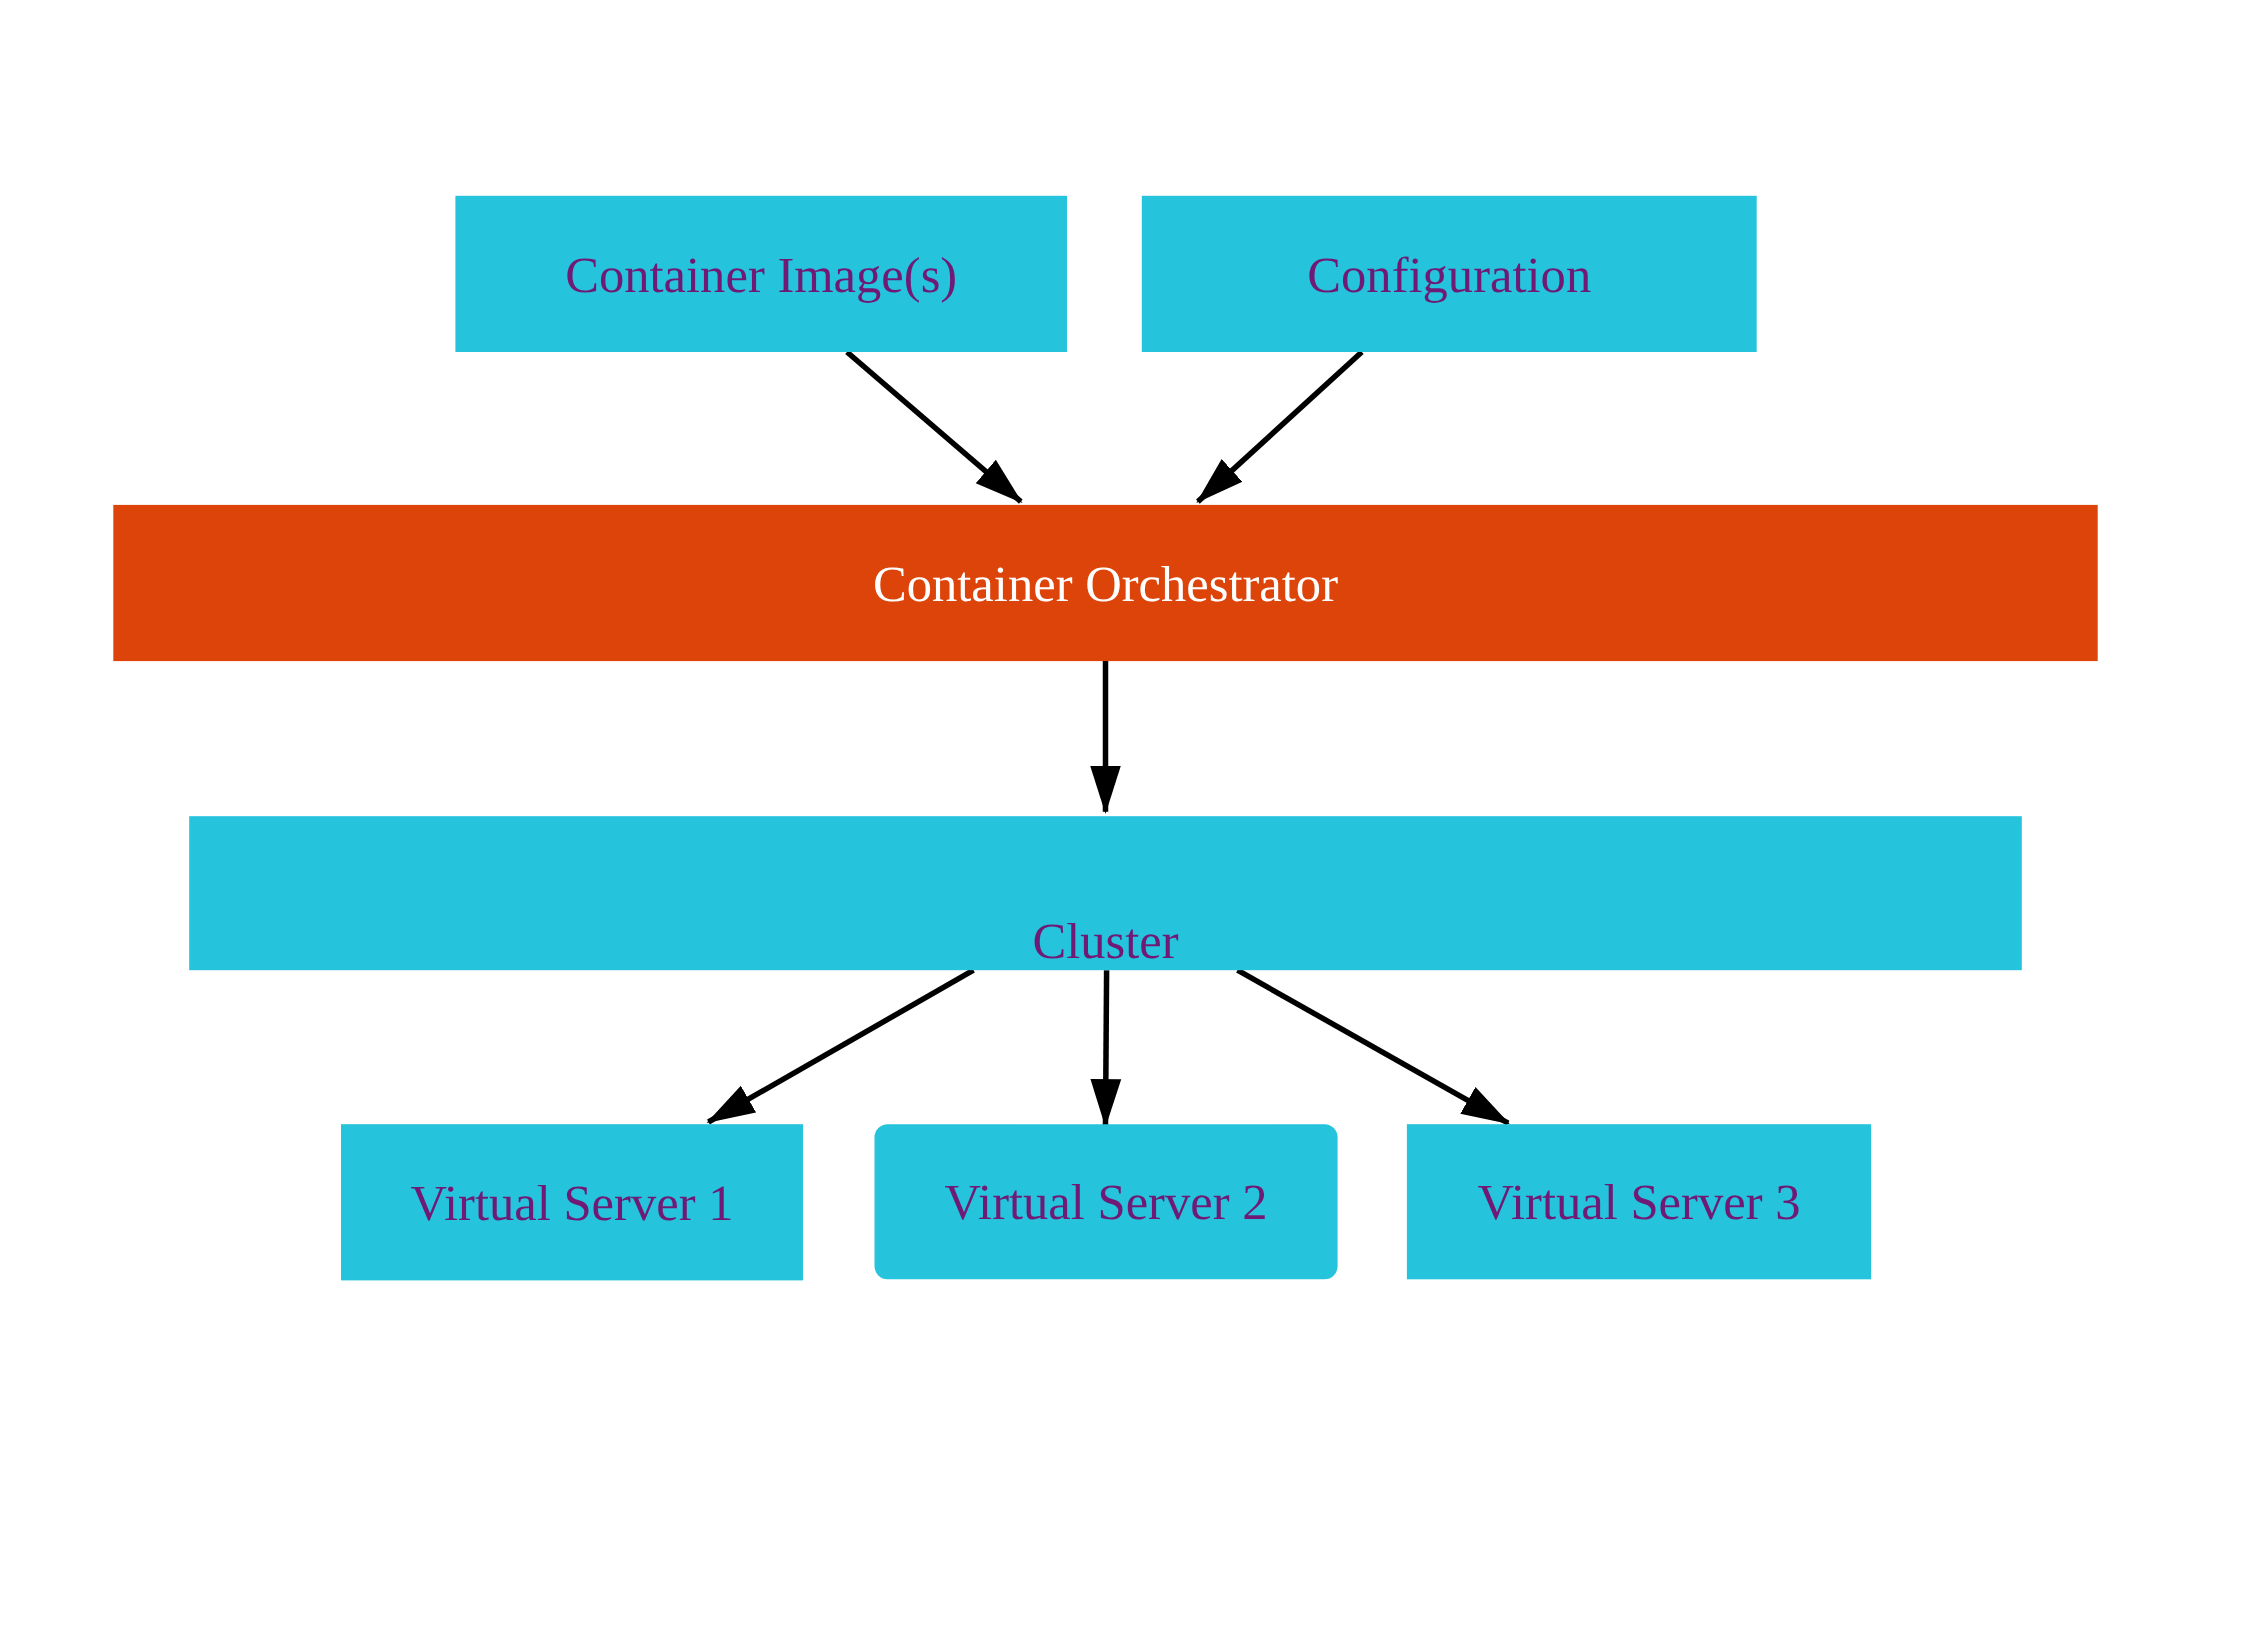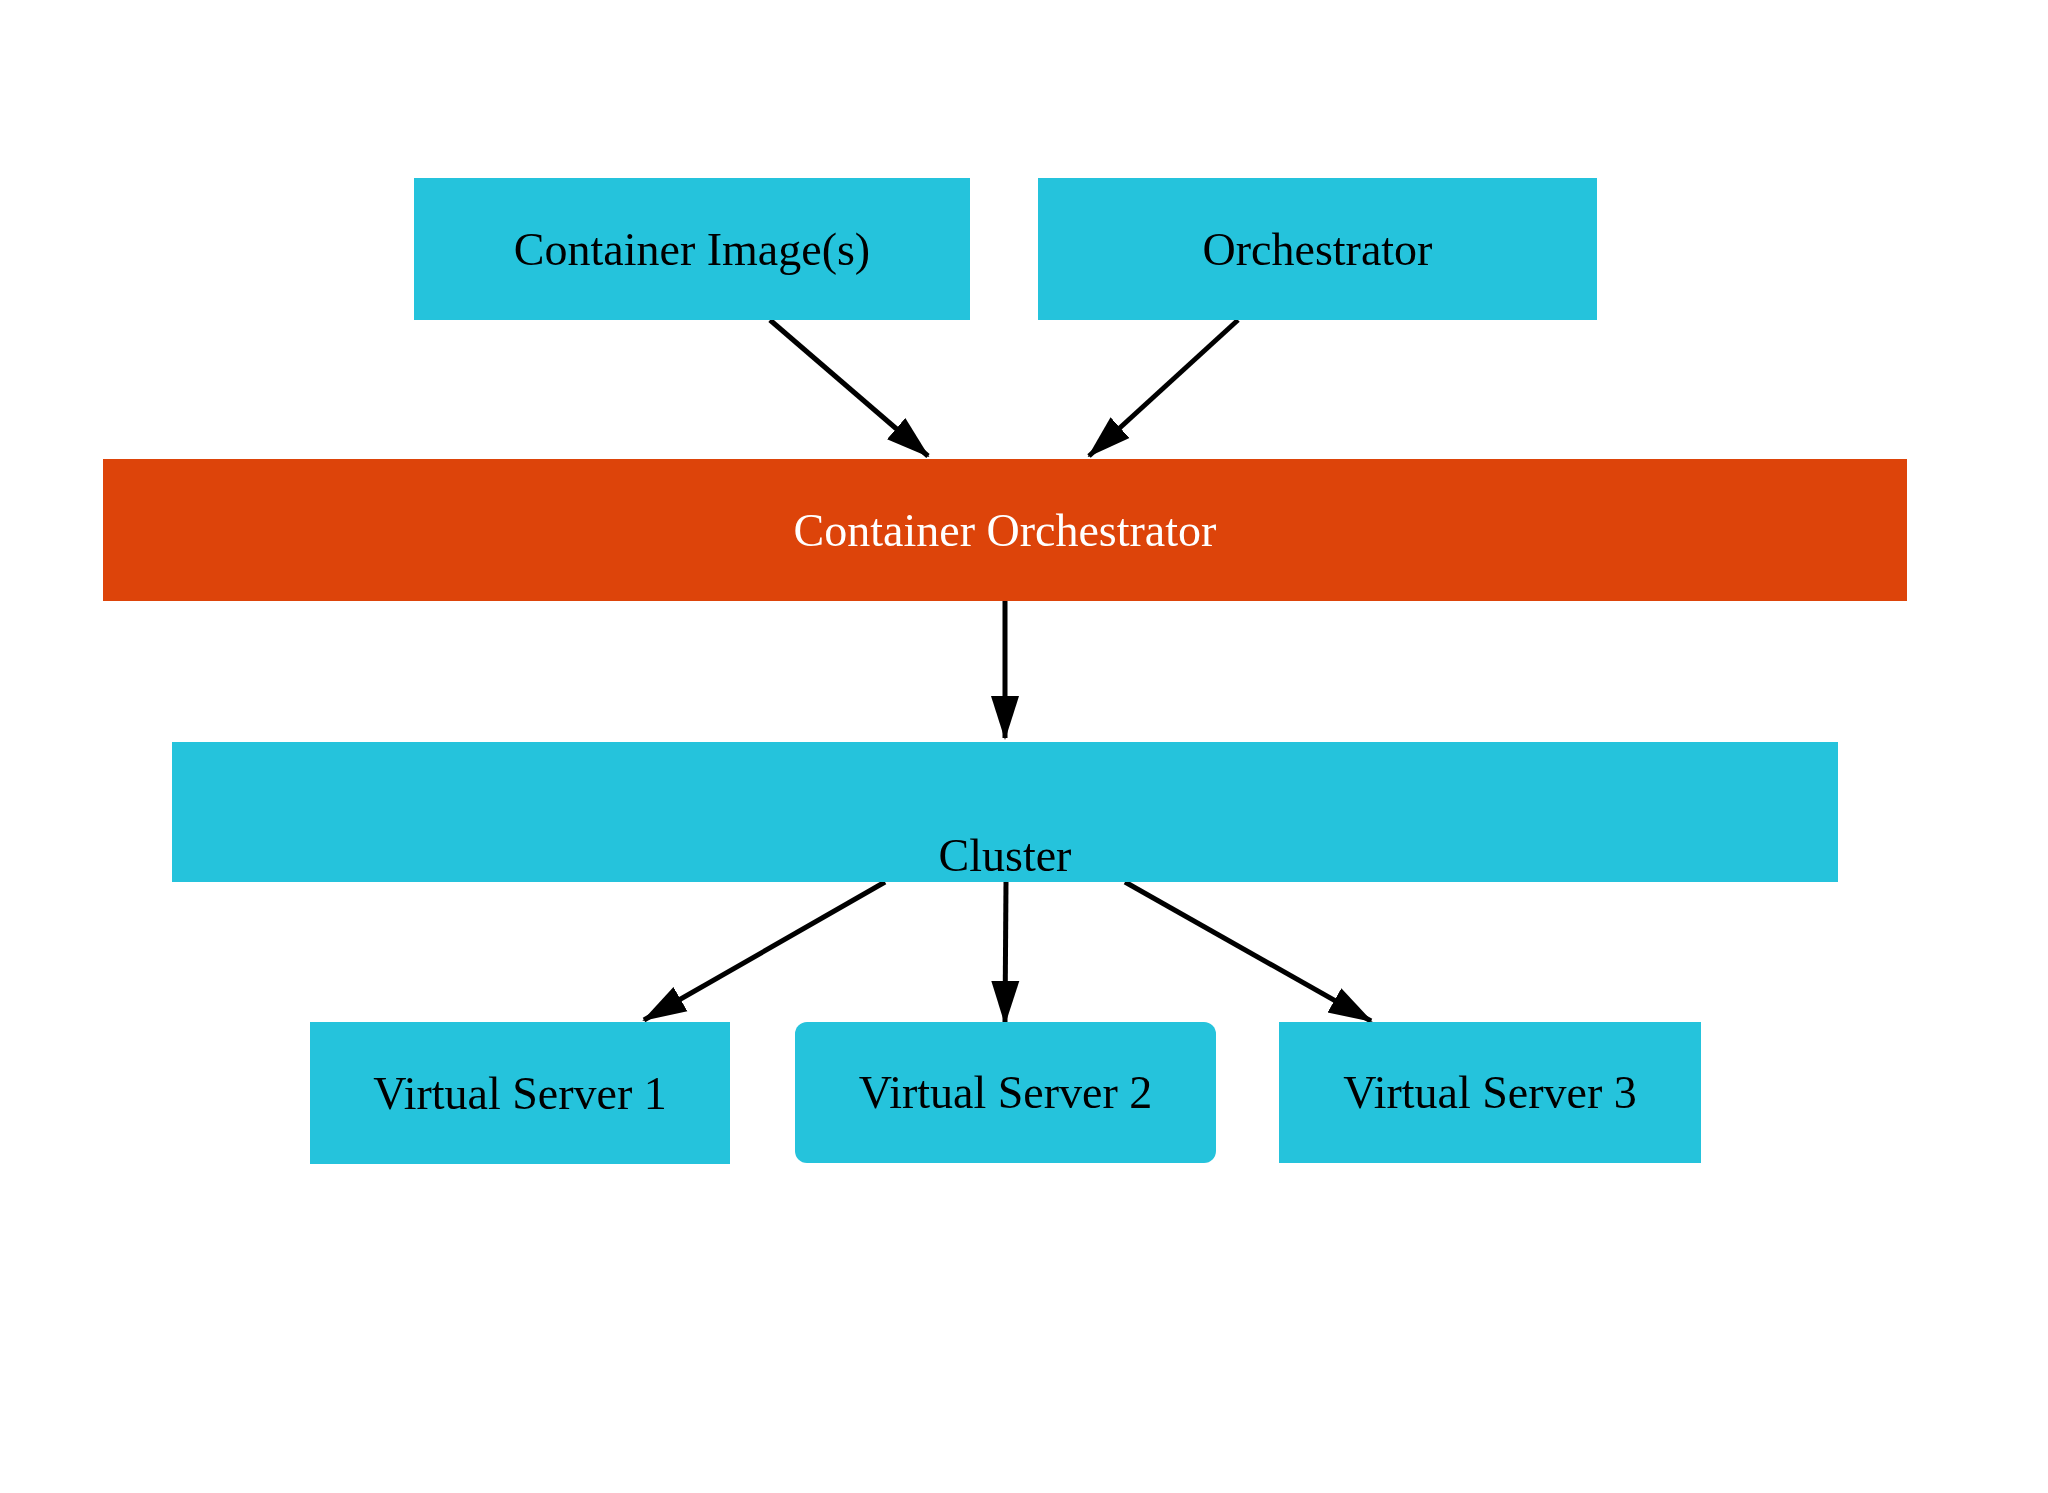--- a/index.html
+++ b/index.html
@@ -22,21 +22,21 @@
     width: 2048px;
     height: 1493px;
     z-index: 1;
   }
   .node {
     position: absolute;
     display: flex;
     align-items: center;
     justify-content: center;
     font-size: 46px;
-    color: #000000;
+    color: #701a75;
     z-index: 2;
     white-space: nowrap;
   }
   .node-cyan   { background: #25c3dc; }
   .node-orange { background: #dd440a; color: #ffffff; }
 
   
   #n-container-images      { left: 414px;  top: 178px; width: 556px;  height: 142px; }
   #n-configuration         { left: 1038px; top: 178px; width: 559px;  height: 142px; }
   #n-container-orchestrator{ left: 103px;  top: 459px; width: 1804px; height: 142px; }
@@ -62,21 +62,21 @@
     <line x1="885" y1="882" x2="644" y2="1020" stroke="#000000" stroke-width="5" marker-end="url(#arrowhead)"></line>
     <line x1="1006" y1="882" x2="1005" y2="1023" stroke="#000000" stroke-width="5" marker-end="url(#arrowhead)"></line>
     <line x1="1125" y1="882" x2="1371" y2="1021" stroke="#000000" stroke-width="5" marker-end="url(#arrowhead)"></line>
   </svg>
 
   <div id="n-container-images" class="node node-cyan">
     <span>Container Image(s)</span>
   </div>
 
   <div id="n-configuration" class="node node-cyan">
-    <span>Orchestrator</span>
+    <span>Configuration</span>
   </div>
 
   <div id="n-container-orchestrator" class="node node-orange">
     <span>Container Orchestrator</span>
   </div>
 
   <div id="n-cluster" class="node node-cyan">
     <span>Cluster</span>
   </div>
 

